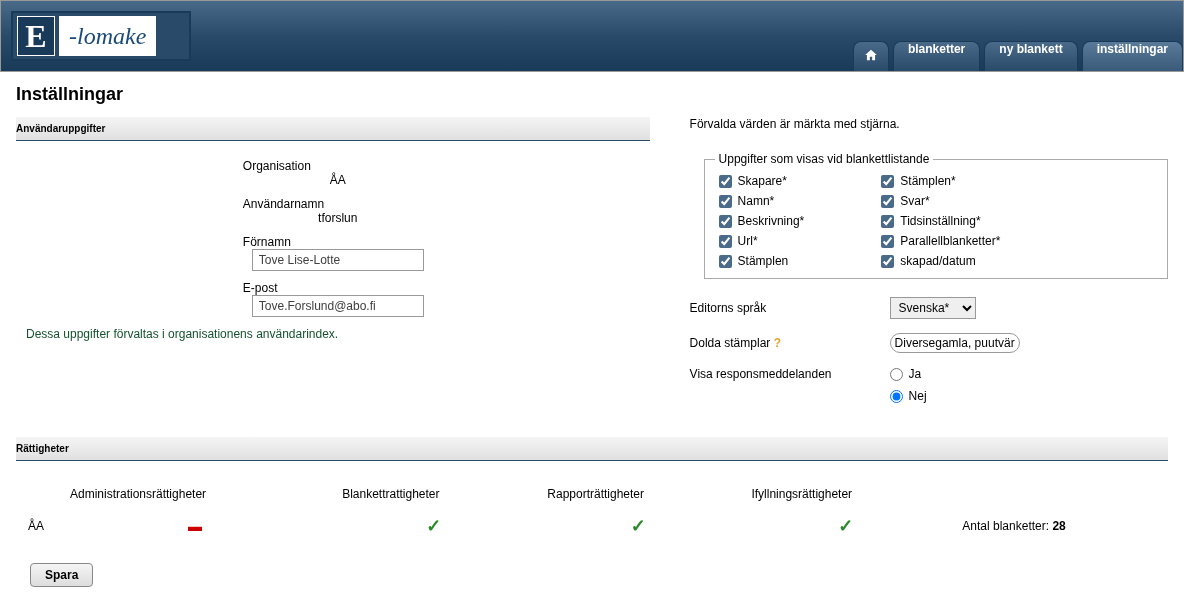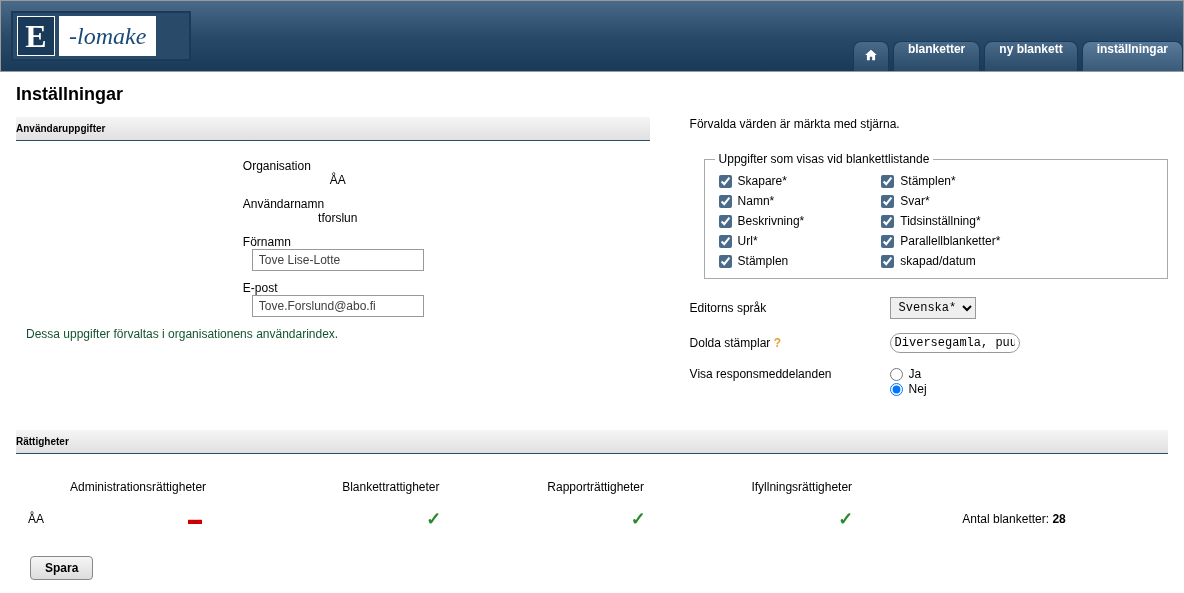--- a/index.html
+++ b/index.html
@@ -114,25 +114,25 @@
 .checkbox-grid { display: flex; gap: 77px; margin-top: -10px; }
 .checkbox-col { display: flex; flex-direction: column; gap: 6px; }
 .checkbox-item { display: flex; align-items: center; gap: 6px; }
 .checkbox-item input { accent-color: #4a6a8a; }
 .adapt-row { display: flex; align-items: center; margin-bottom: 14px; }
 .adapt-label { width: 200px; }
 .adapt-control select, .adapt-control input[type="text"] {
   border: 1px solid #999;
   padding: 2px 4px;
   font-size: 12px;
-  font-family: Liberation Mono, monospace;
+  font-family: Liberation Sans, sans-serif;
 }
 .adapt-control select { width: 86px; }
 .adapt-control input[type="text"] { width: 130px; border-radius: 10px; }
-.radio-group { display: flex; flex-direction: column; gap: 1px; }
+.radio-group { display: flex; flex-direction: column; gap: 8px; }
 .radio-item { display: flex; align-items: center; gap: 6px; }
 .help-icon { color: #e8a030; font-weight: bold; cursor: help; }
 .rights-section { margin-top: 20px; }
 .rights-table { width: 100%; margin-top: 8px; }
 .rights-table th { text-align: left; font-weight: normal; padding: 6px 10px; font-size: 12px; }
 .rights-table td { padding: 6px 10px; }
 .check-green { color: #2a8a2a; font-size: 18px; font-weight: bold; }
 .dash-red { color: #c00; font-weight: bold; font-size: 14px; }
 .save-btn {
   background: linear-gradient(to bottom, #f5f5f5, #ddd);

